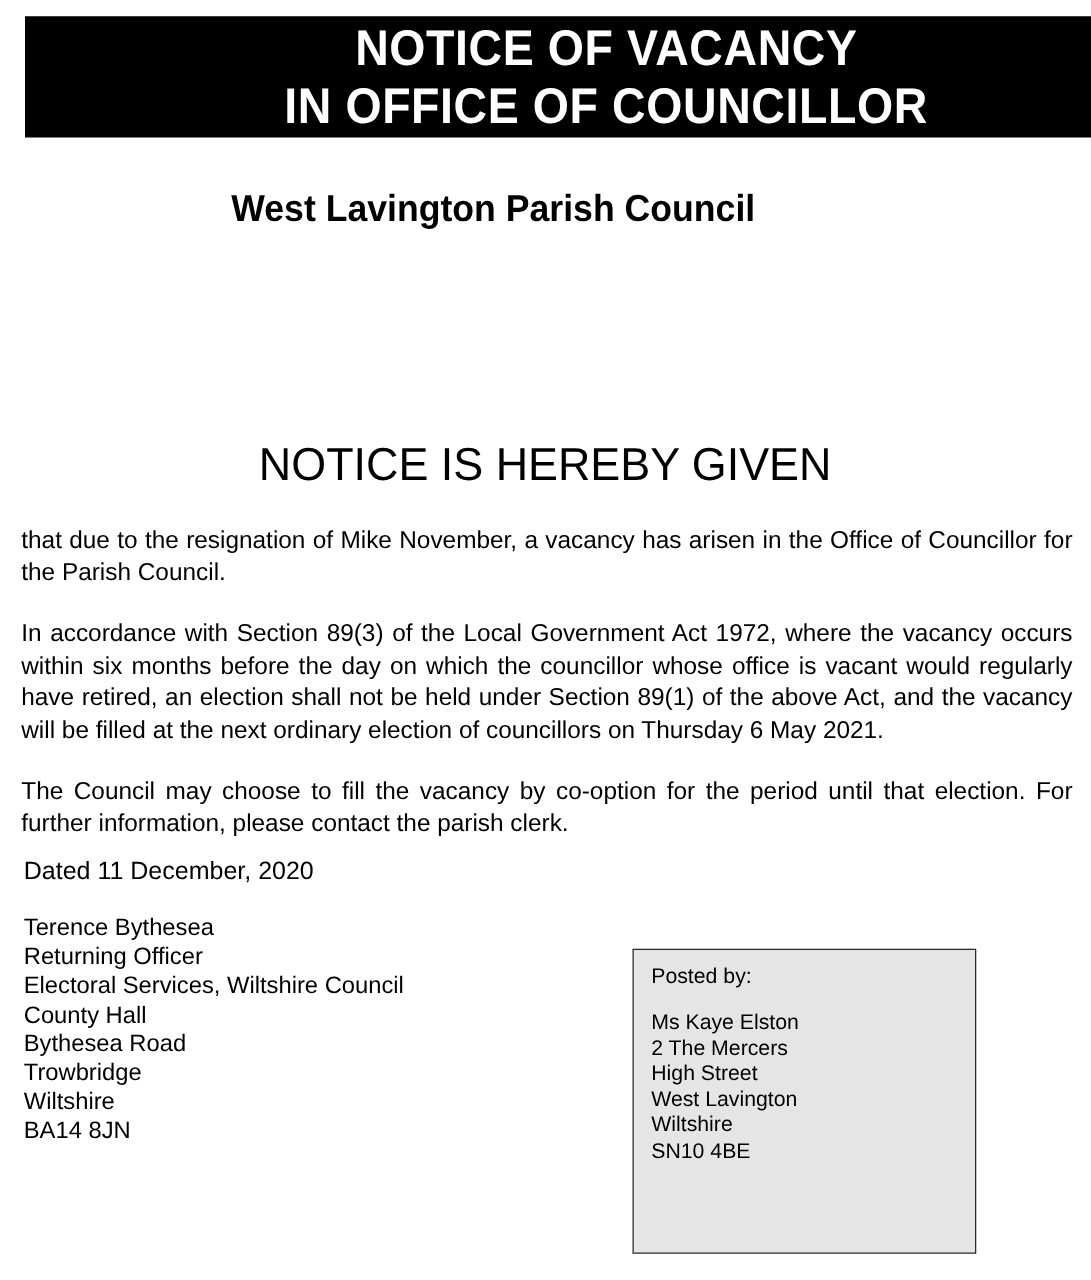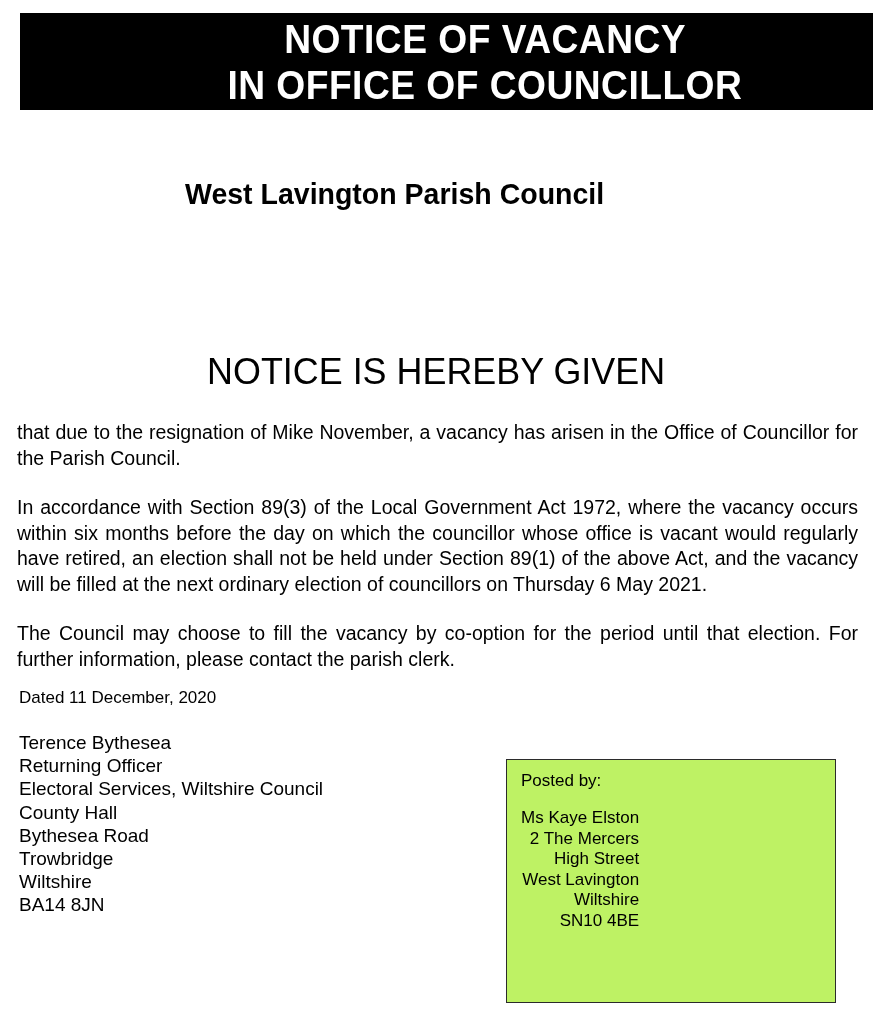--- a/index.html
+++ b/index.html
@@ -48,21 +48,21 @@
     letter-spacing: 0.5px;
     text-align: center;
     white-space: nowrap;
     transform: scaleX(0.93);
   }
 
   
   .heading-council {
     position: absolute;
     left: 0;
-    top: 176px;
+    top: 150px;
     width: 790px;
     text-align: center;
     font-family: "Liberation Sans Narrow", "Liberation Sans", sans-serif;
     font-weight: bold;
     font-size: 30px;
     line-height: 36px;
     letter-spacing: 0px;
   }
   .heading-council span { display: inline-block; transform: scaleX(0.95); }
 
@@ -107,46 +107,45 @@
     margin: 0 0 24px 0;
   }
   .body-para:last-child { margin-bottom: 14px; }
 
   
   .dated-line {
     position: absolute;
     left: 19px;
     top: 686px;
     font-family: "Liberation Sans", sans-serif;
-    font-size: 17px;
+    font-size: 20px;
     line-height: 23px;
     white-space: nowrap;
     text-align: right;
   }
   .signature-block {
     position: absolute;
     left: 19px;
     top: 731px;
     font-family: "Liberation Sans", sans-serif;
     font-size: 19px;
     line-height: 23.2px;
   }
   .signature-block .sig-line { white-space: nowrap; }
 
   
   .posted-box {
     position: absolute;
     left: 506px;
     top: 759px;
-    width: 330px;
+    width: 275px;
     height: 244px;
     border: 1.5px solid #2b2b2b;
     box-sizing: border-box;
-    background: #bef264;
-    text-align: right;
+    background: #e5e5e5;
   }
   .posted-title {
     position: absolute;
     left: 14px;
     top: 10px;
     font-family: "Liberation Sans", sans-serif;
     font-size: 17px;
     line-height: 21px;
     white-space: nowrap;
   }

